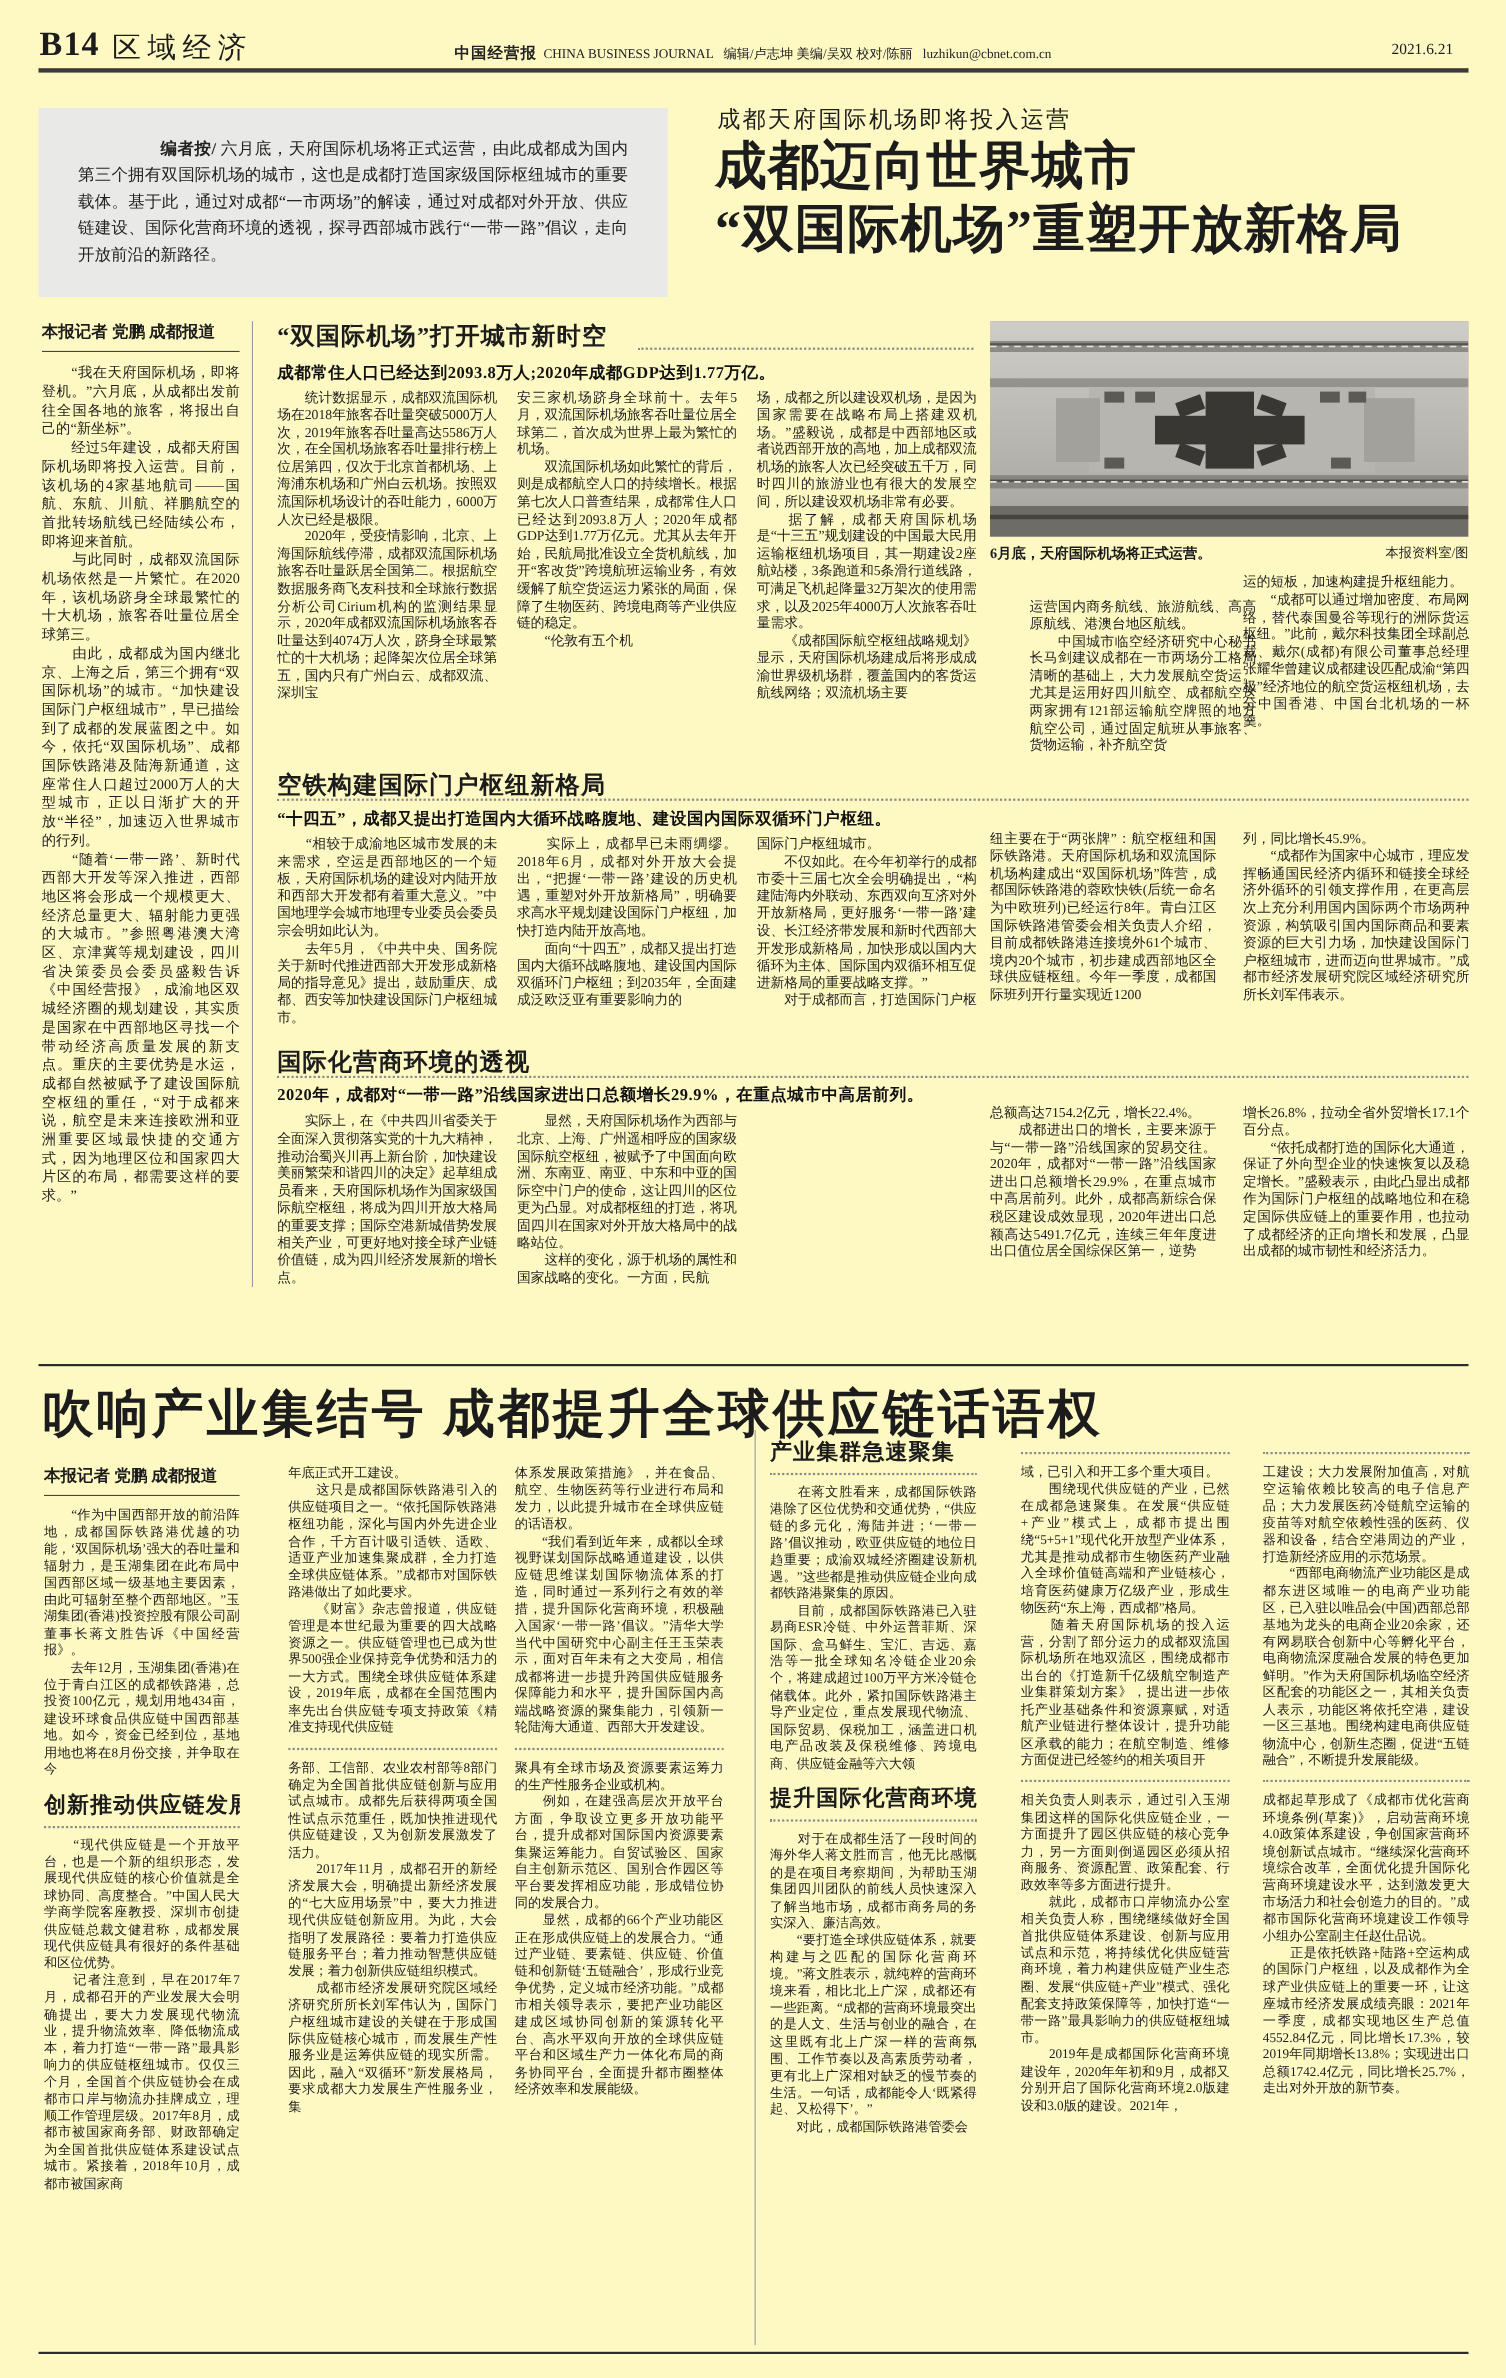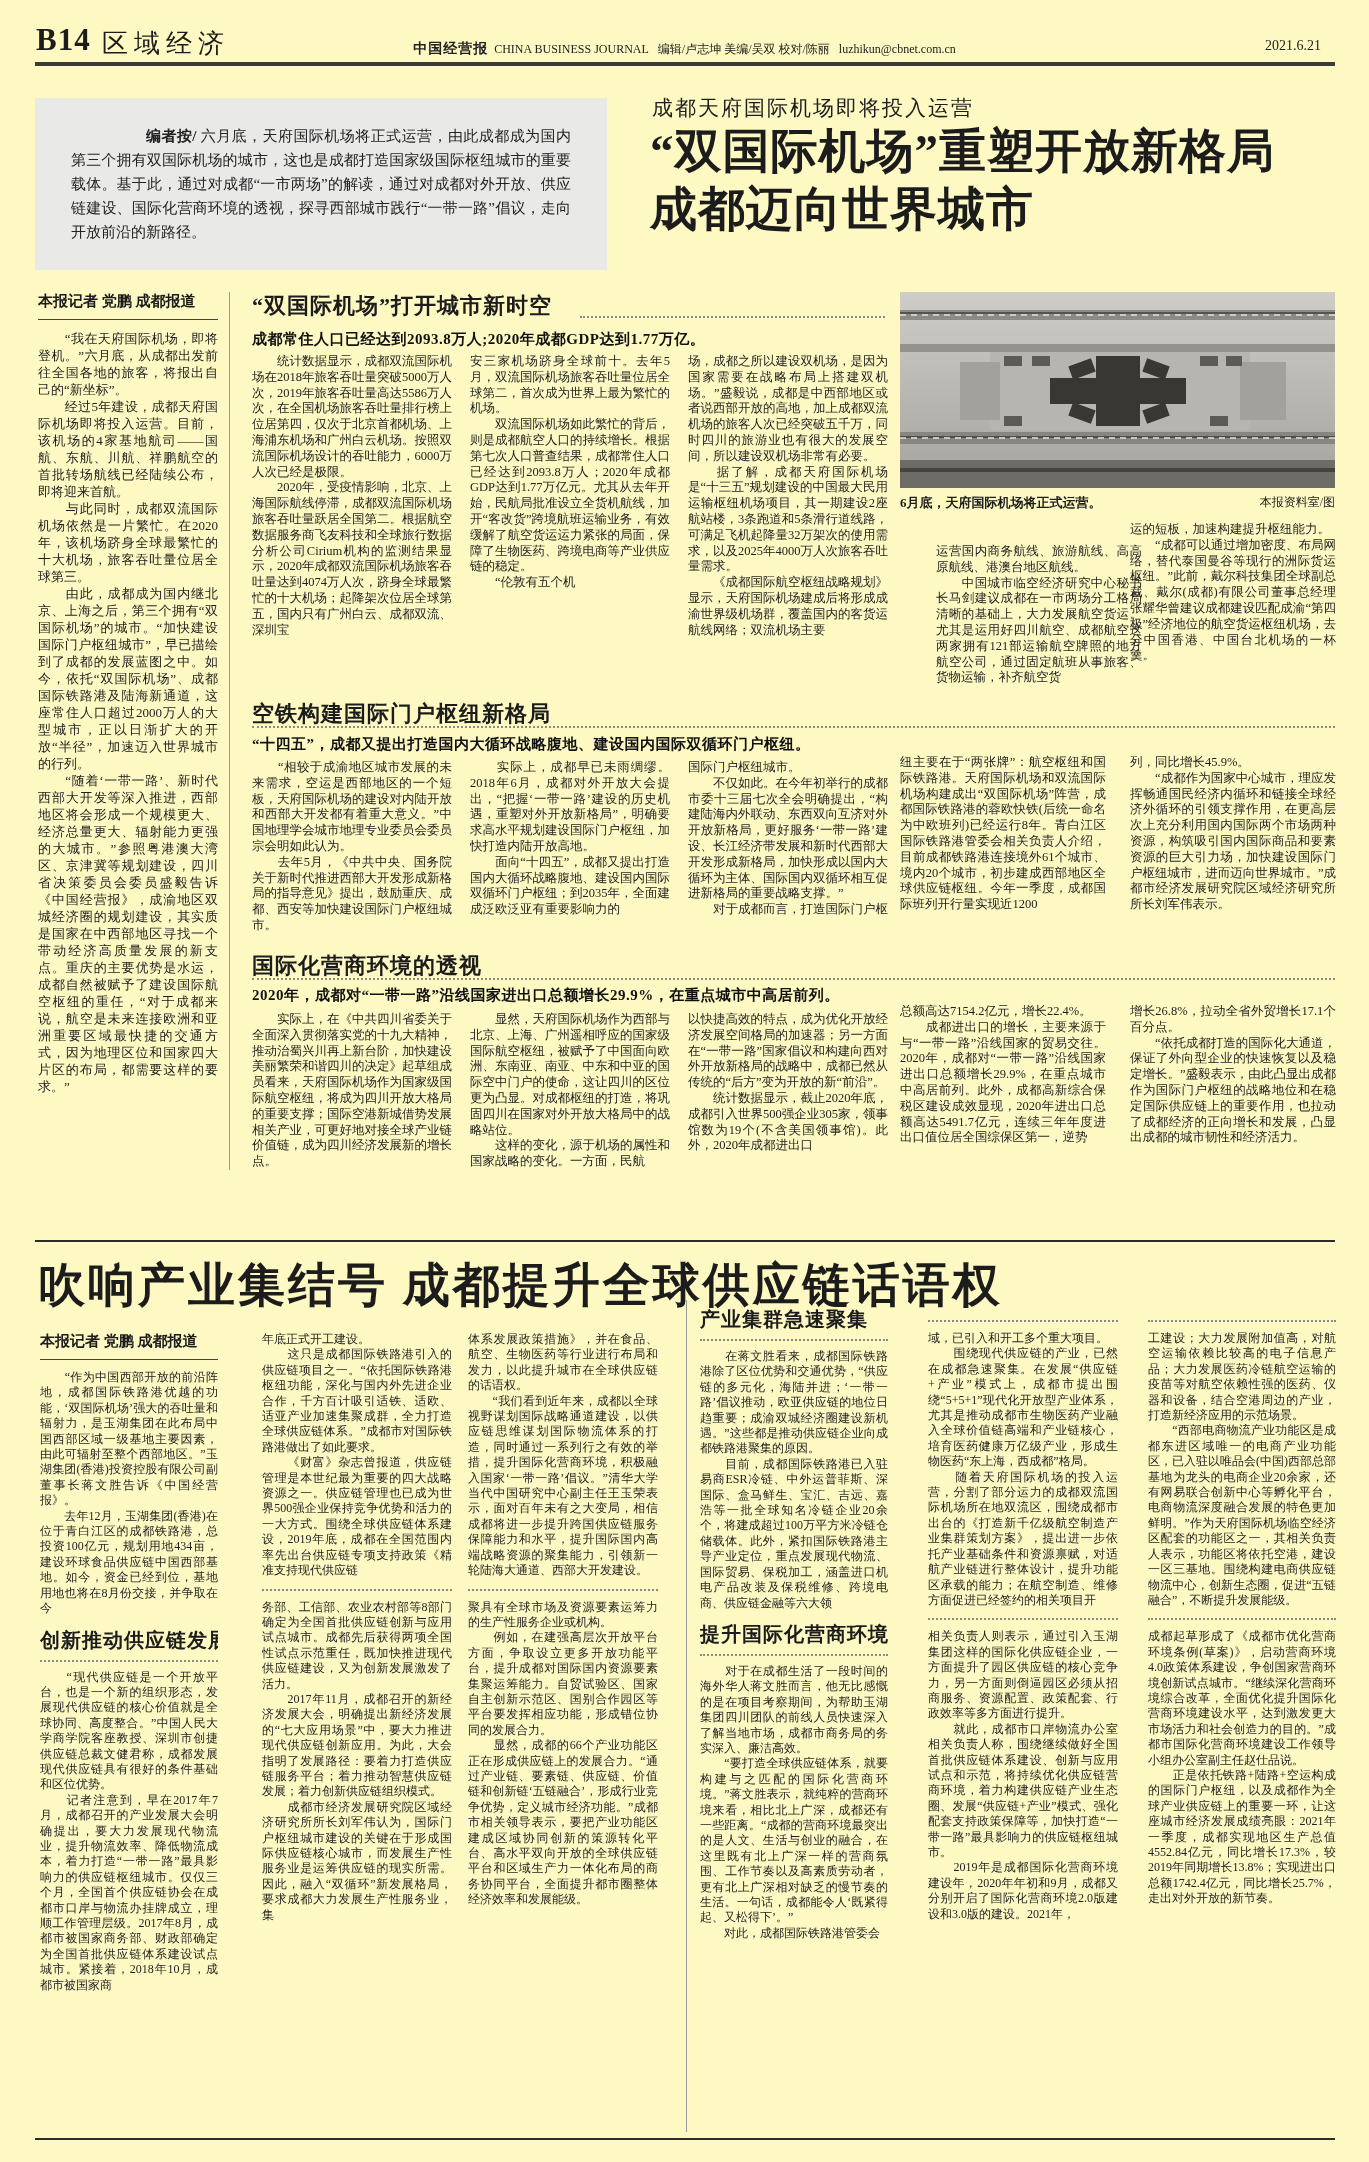--- a/index.html
+++ b/index.html
@@ -69,22 +69,22 @@
     <span>luzhikun@cbnet.com.cn</span>
   </div>
   <div class="abs" id="page-date">2021.6.21</div>
   <div class="abs" id="header-rule"></div>
 
   <div class="abs" id="editor-box">
     <p><b>编者按/</b> <span>六月底，天府国际机场将正式运营，由此成都成为国内第三个拥有双国际机场的城市，这也是成都打造国家级国际枢纽城市的重要载体。基于此，通过对成都“一市两场”的解读，通过对成都对外开放、供应链建设、国际化营商环境的透视，探寻西部城市践行“一带一路”倡议，走向开放前沿的新路径。</span></p>
   </div>
   <div class="abs" id="kicker">成都天府国际机场即将投入运营</div>
   <div class="abs" id="headline1">
+    <div>成都迈向世界城市</div>
     <div>“双国际机场”重塑开放新格局</div>
-    <div>成都迈向世界城市</div>
   </div>
 
   <div class="abs" id="story1-col0">
     <div class="byline">本报记者 党鹏 成都报道</div>
     <div class="bodytext s1-intro">　　“我在天府国际机场，即将登机。”六月底，从成都出发前往全国各地的旅客，将报出自己的“新坐标”。
 　　经过5年建设，成都天府国际机场即将投入运营。目前，该机场的4家基地航司——国航、东航、川航、祥鹏航空的首批转场航线已经陆续公布，即将迎来首航。
 　　与此同时，成都双流国际机场依然是一片繁忙。在2020年，该机场跻身全球最繁忙的十大机场，旅客吞吐量位居全球第三。
 　　由此，成都成为国内继北京、上海之后，第三个拥有“双国际机场”的城市。“加快建设国际门户枢纽城市”，早已描绘到了成都的发展蓝图之中。如今，依托“双国际机场”、成都国际铁路港及陆海新通道，这座常住人口超过2000万人的大型城市，正以日渐扩大的开放“半径”，加速迈入世界城市的行列。
 　　“随着‘一带一路’、新时代西部大开发等深入推进，西部地区将会形成一个规模更大、经济总量更大、辐射能力更强的大城市。”参照粤港澳大湾区、京津冀等规划建设，四川省决策委员会委员盛毅告诉《中国经营报》，成渝地区双城经济圈的规划建设，其实质是国家在中西部地区寻找一个带动经济高质量发展的新支点。重庆的主要优势是水运，成都自然被赋予了建设国际航空枢纽的重任，“对于成都来说，航空是未来连接欧洲和亚洲重要区域最快捷的交通方式，因为地理区位和国家四大片区的布局，都需要这样的要求。”</div>
   </div>
@@ -192,24 +192,20 @@
   <div class="abs sec-title" style="left:252px; top:951px;">国际化营商环境的透视</div>
   <div class="abs dotline" style="left:252px; top:978px; width:1083px;"></div>
   <div class="abs sec-lede" style="left:252px; top:986px; width:640px;">2020年，成都对“一带一路”沿线国家进出口总额增长29.9%，在重点城市中高居前列。</div>
   <div class="abs mid-col" style="left:252px; top:1012px; height:158px;">
       <div class="bodytext">　　实际上，在《中共四川省委关于全面深入贯彻落实党的十九大精神，推动治蜀兴川再上新台阶，加快建设美丽繁荣和谐四川的决定》起草组成员看来，天府国际机场作为国家级国际航空枢纽，将成为四川开放大格局的重要支撑；国际空港新城借势发展相关产业，可更好地对接全球产业链价值链，成为四川经济发展新的增长点。</div>
     </div>
   <div class="abs mid-col" style="left:470px; top:1012px; height:158px;">
       <div class="bodytext">　　显然，天府国际机场作为西部与北京、上海、广州遥相呼应的国家级国际航空枢纽，被赋予了中国面向欧洲、东南亚、南亚、中东和中亚的国际空中门户的使命，这让四川的区位更为凸显。对成都枢纽的打造，将巩固四川在国家对外开放大格局中的战略站位。
 　　这样的变化，源于机场的属性和国家战略的变化。一方面，民航</div>
     </div>
-  <div class="abs mid-col" style="left:688px; top:1012px; height:158px;">
-      <div class="bodytext">以快捷高效的特点，成为优化开放经济发展空间格局的加速器；另一方面在“一带一路”国家倡议和构建向西对外开放新格局的战略中，成都已然从传统的“后方”变为开放的新“前沿”。
-　　统计数据显示，截止2020年底，成都引入世界500强企业305家，领事馆数为19个(不含美国领事馆)。此外，2020年成都进出口</div>
-    </div>
   <div class="abs r-col" style="left:900px; top:1004px; height:166px;">
       <div class="bodytext">总额高达7154.2亿元，增长22.4%。
 　　成都进出口的增长，主要来源于与“一带一路”沿线国家的贸易交往。2020年，成都对“一带一路”沿线国家进出口总额增长29.9%，在重点城市中高居前列。此外，成都高新综合保税区建设成效显现，2020年进出口总额高达5491.7亿元，连续三年年度进出口值位居全国综保区第一，逆势</div>
     </div>
   <div class="abs r-col" style="left:1130px; top:1004px; height:166px;">
       <div class="bodytext">增长26.8%，拉动全省外贸增长17.1个百分点。
 　　“依托成都打造的国际化大通道，保证了外向型企业的快速恢复以及稳定增长。”盛毅表示，由此凸显出成都作为国际门户枢纽的战略地位和在稳定国际供应链上的重要作用，也拉动了成都经济的正向增长和发展，凸显出成都的城市韧性和经济活力。</div>
     </div>
 
   <div class="abs" id="story-divider"></div>

